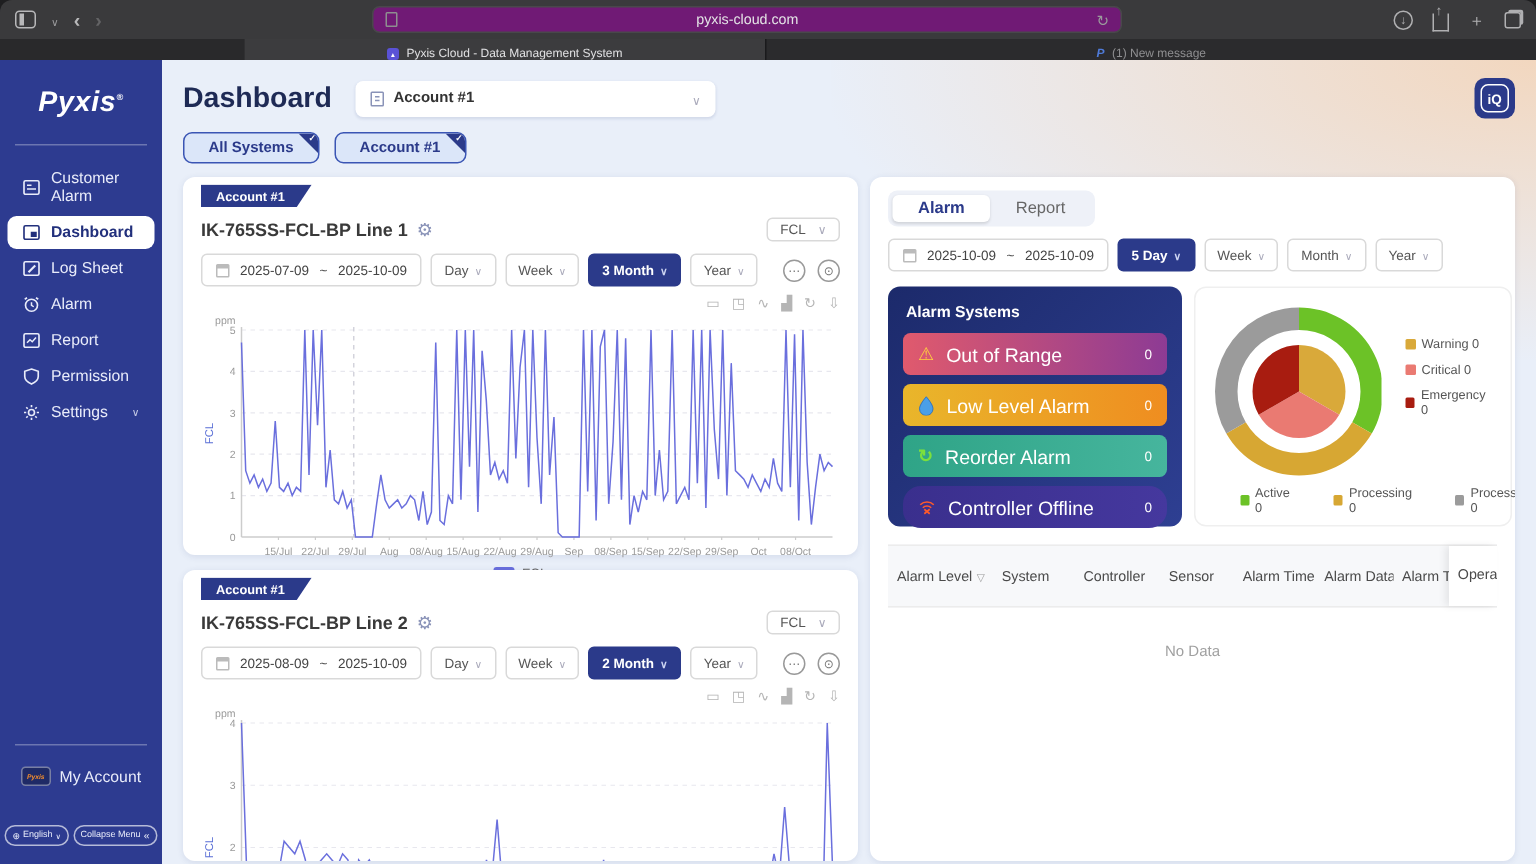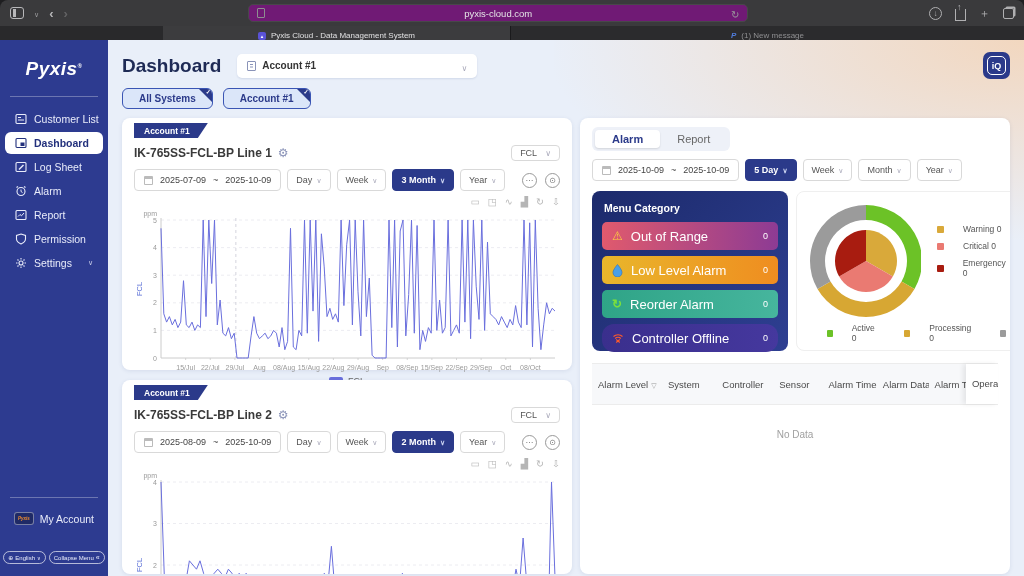--- a/index.html
+++ b/index.html
@@ -121,21 +121,21 @@
   .g-offline { background:linear-gradient(90deg,#3a2f8d,#45389e);border-radius:12px; }
   .warn-ico { color:#ffd23e; font-size:12px; }
   .recycle-ico { color:#7ce03c; font-size:12px; font-weight:bold; }
 
   .stat-card { flex:1; height:160px; border-radius:8px; border:1px solid #efefef; background:#fff; padding:8px 10px; position:relative; }
   .stat-head { display:flex; align-items:baseline; }
   .stat-title { font-size:11px; font-weight:bold; color:#333; }
   .stat-update { margin-left:auto; font-size:8px; color:#888; }
   .stat-body { display:flex; margin-top:2px; }
   .side-legend { margin-left:auto; margin-right:2px; display:flex; flex-direction:column; gap:7px; margin-top:22px; }
-  .lg-item { display:flex; align-items:center; gap:19px; font-size:8.5px; color:#555;padding-left:16px; }
+  .lg-item { display:flex; align-items:center; gap:4px; font-size:8.5px; color:#555;padding-left:16px; }
   .lg-sq { width:7px; height:7px; border-radius:1px; }
   .bottom-legend { position:absolute; left:14px; bottom:7px; display:flex; gap:12px; }
 
   
   .alarm-table { margin-top:12px; }
   .tbl-head { display:grid; grid-template-columns:1.35fr 1.05fr 1.1fr 0.95fr 1.05fr 1.0fr 0.72fr 0.62fr; background:#f7f8fa; border-top:1px solid #ececec; border-bottom:1px solid #ececec; height:42px; align-items:center; font-size:9.5px; color:#4a4a4a; }
   .tbl-head > div { padding:0 6px; white-space:nowrap; overflow:hidden; }
   .th-op { background:#fff; box-shadow:-3px 0 5px rgba(0,0,0,.08); height:100%; display:flex; align-items:center; white-space:normal !important; line-height:1.15; }
   .filter-ico::after { content:"▽"; font-size:7px; color:#999; margin-left:3px; }
   .no-data { text-align:center; font-size:10px; color:#a0a0a0; margin-top:24px; }
@@ -179,21 +179,21 @@
   <div class="sidebar">
     <div class="logo"><span>Pyxis</span><sup>®</sup></div>
     <div class="side-div"></div>
 
     <div class="nav-item">
       <svg width="12" height="12" viewBox="0 0 12 12">
           <rect x="1" y="1.5" width="10" height="9" rx="1" fill="none" stroke="currentColor" stroke-width="1.1"></rect>
           <line x1="3" y1="4.5" x2="6" y2="4.5" stroke="currentColor" stroke-width="1"></line>
           <line x1="3" y1="7" x2="9" y2="7" stroke="currentColor" stroke-width="1"></line>
         </svg>
-      <span>Customer List</span>
+      <span>Customer Alarm</span>
     </div>
     <div class="nav-item active">
       <svg width="12" height="12" viewBox="0 0 12 12">
           <rect x="1" y="1.5" width="10" height="9" rx="1" fill="none" stroke="currentColor" stroke-width="1.1"></rect>
           <rect x="5.5" y="5.5" width="4" height="3.5" fill="currentColor"></rect>
         </svg>
       <span>Dashboard</span>
     </div>
     <div class="nav-item">
       <svg width="12" height="12" viewBox="0 0 12 12">
@@ -487,21 +487,21 @@
               </span>
             <span class="range-btn">
                 <span>Year</span>
                 <span class="chev"></span>
               </span>
           </div>
 
           <div class="cards-row">
 
             <div class="category-card">
-              <div class="cat-title">Menu Category</div>
+              <div class="cat-title">Alarm Systems</div>
               <div class="cat-row g-range">
                 <span class="warn-ico">⚠</span>
                 <span class="lbl">Out of Range</span>
                 <span class="cnt">0</span>
               </div>
               <div class="cat-row g-level">
                 <svg width="11" height="13" viewBox="0 0 11 13">
                     <path d="M5.5 0.5 C5.5 0.5 10 5.5 10 8.5 A4.5 4.5 0 0 1 1 8.5 C1 5.5 5.5 0.5 5.5 0.5 Z" fill="#4a9fe8" stroke="#2a6fc0" stroke-width="0.6"></path>
                   </svg>
                 <span class="lbl">Low Level Alarm</span>

